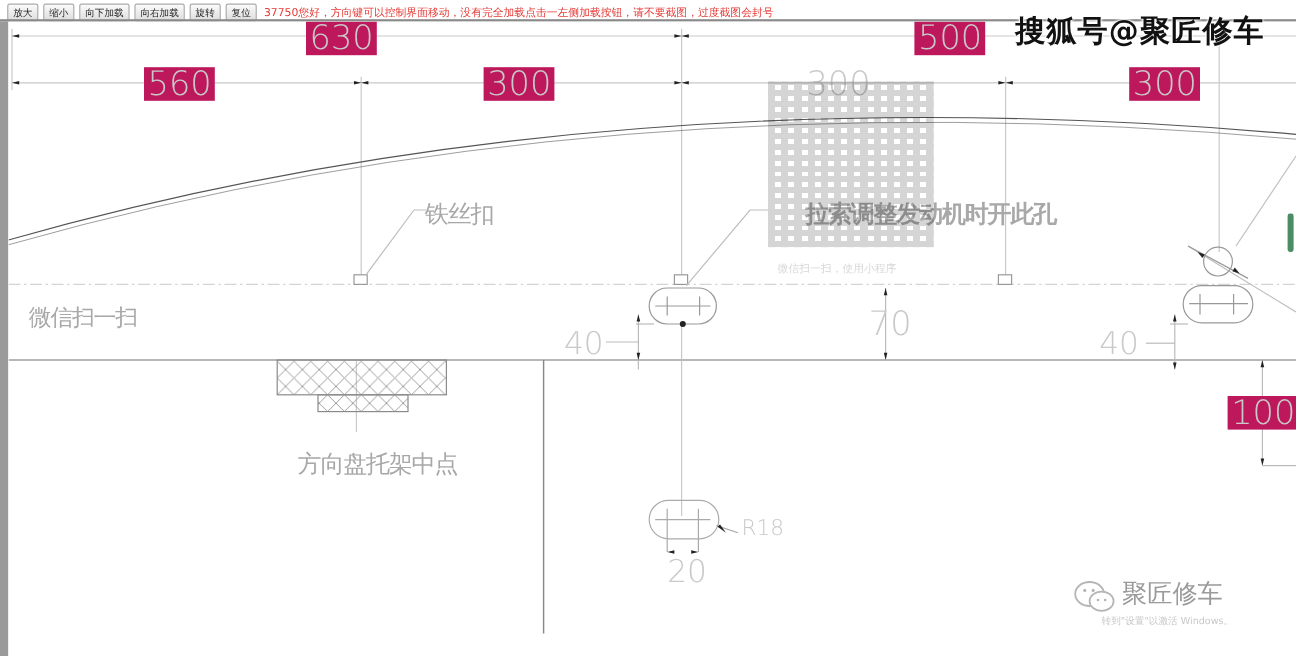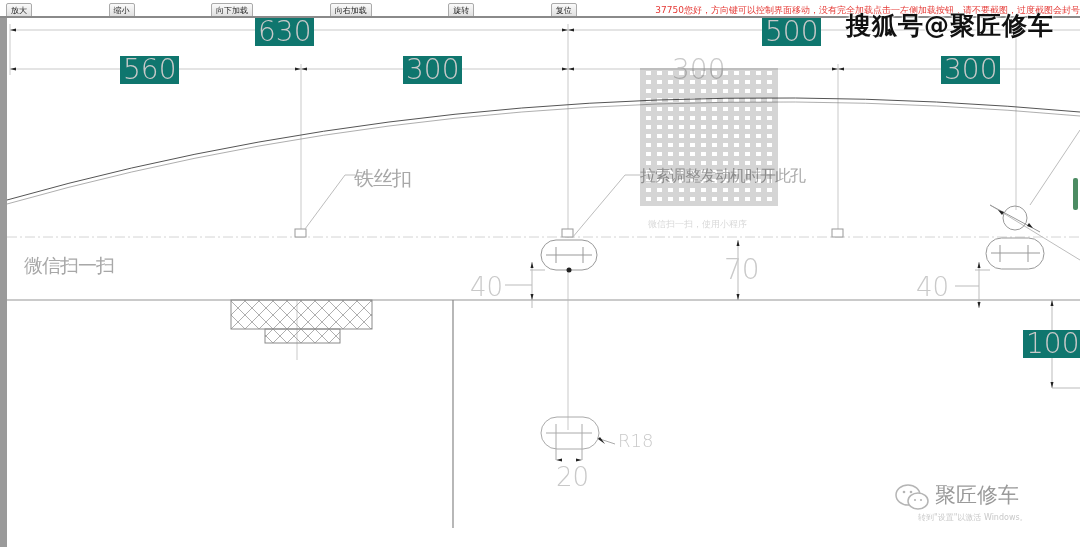--- a/index.html
+++ b/index.html
@@ -4,34 +4,34 @@
 <style>
   html, body { margin:0; padding:0; }
   body {
     width:1080px; height:547px; overflow:hidden; position:relative;
     background:#ffffff;
     font-family:"DejaVu Sans", sans-serif;
   }
   .toolbar {
     position:absolute; left:0; top:0; width:1080px; height:20px;
     background:#ffffff; display:flex; align-items:center; gap:4px;
-    padding-left:6px; box-sizing:border-box;justify-content:space-between;
+    padding-left:6px; box-sizing:border-box;
   }
   .tb-btn {
     height:15px; padding:0 4px; font-size:8px; line-height:13px;
     color:#222; background:linear-gradient(#fafafa,#dedede);
     border:1px solid #aaa; border-radius:2px; box-sizing:border-box;
     cursor:pointer; white-space:nowrap;
   }
   .notice { font-size:9px; color:#e53935; white-space:nowrap; margin-left:2px; }
   .topbar-line { position:absolute; left:0; top:16px; width:1080px; height:2px; background:#8a8a8a; }
   .left-rail { position:absolute; left:0; top:18px; width:7px; height:529px; background:#9a9a9a; }
   .canvas { position:absolute; left:7px; top:18px; width:1073px; height:529px; background:#fff; overflow:hidden; }
   svg.drawing { position:absolute; left:0; top:0; }
-  .dim { position:absolute; font-family:"DejaVu Sans", sans-serif; font-weight:200; color:#c9c9c9; background:#0f766e; line-height:1; padding:0 3px; }
+  .dim { position:absolute; font-family:"DejaVu Sans", sans-serif; font-weight:200; color:#c9c9c9; background:#be185d; line-height:1; padding:0 3px; }
   .label-cn { position:absolute; font-family:"DejaVu Serif", serif; color:#a8a8a8; line-height:1; letter-spacing:-1px; }
   .watermark-red { position:absolute; font-size:24px; color:#f7d5d5; white-space:nowrap; line-height:1; }
   .brand-top {
     position:absolute; right:26px; top:13px; font-size:25px; font-weight:bold; color:#111;
     text-shadow:0 0 2px #fff, 0 0 2px #fff, 0 0 3px #fff; letter-spacing:1px; line-height:1;
   }
   .qr {
     position:absolute; left:640px; top:68px; width:138px; height:138px; opacity:0.25;
     background:
       repeating-linear-gradient(90deg,#555 0 6px,transparent 6px 11px),
@@ -183,21 +183,22 @@
   <div class="dim" style="left:934px; top:38px; font-size:28px;">300</div>
   <div class="dim" style="left:460px; top:256px; font-size:26px; background:transparent;">40</div>
   <div class="dim" style="left:714px; top:238px; font-size:28px; background:transparent;">70</div>
   <div class="dim" style="left:906px; top:256px; font-size:26px; background:transparent;">40</div>
   <div class="dim" style="left:1016px; top:312px; font-size:28px;">100</div>
   <div class="dim" style="left:546px; top:446px; font-size:26px; background:transparent;">20</div>
   <div class="dim" style="left:608px; top:414px; font-size:18px; background:transparent;">R18</div>
 
   <div class="label-cn" style="left:347px; top:150px; font-size:20px;">铁丝扣</div>
   <div class="label-cn" style="left:17px; top:238px; font-size:19px;">微信扫一扫</div>
-  <div class="label-cn" style="left:633px; top:150px; font-size:16px;">拉索调整发动机时开此孔</div>
+  <div class="label-cn" style="left:241px; top:358px; font-size:20px;">方向盘托架中点</div>
+  <div class="label-cn" style="left:664px; top:150px; font-size:20px;font-weight:bold;">拉索调整发动机时开此孔</div>
 
   <div class="qr" style="left:633px; top:50px;"></div>
   <div class="qr-caption" style="left:641px; top:200px;">微信扫一扫，使用小程序</div>
 
   <div class="scroll-thumb" style="left:1066px; top:160px;"></div>
 
   <svg class="wechat-icon" viewBox="0 0 36 30" style="left:887px; top:464px;">
     <ellipse cx="14" cy="13" rx="12" ry="10" fill="none" stroke="#b5b5b5" stroke-width="1.5"></ellipse>
     <ellipse cx="24" cy="19" rx="10" ry="8" fill="#fff" stroke="#b5b5b5" stroke-width="1.5"></ellipse>
     <circle cx="10" cy="10" r="1.3" fill="#b5b5b5"></circle>

